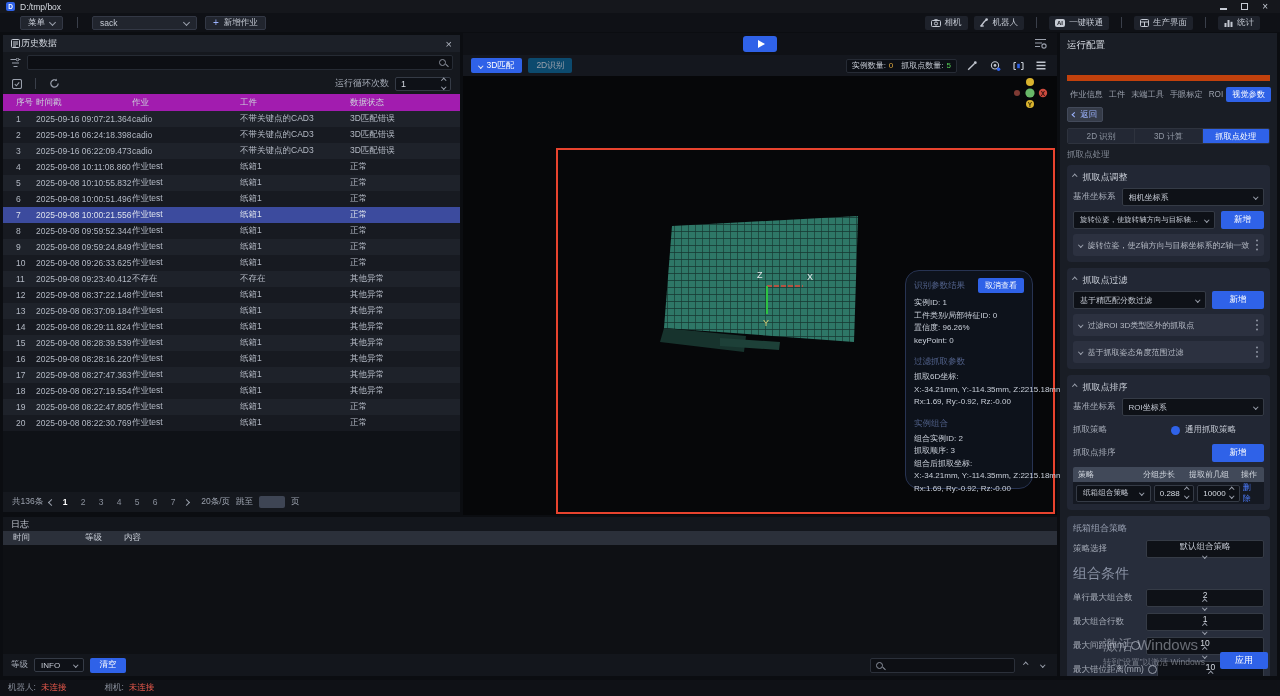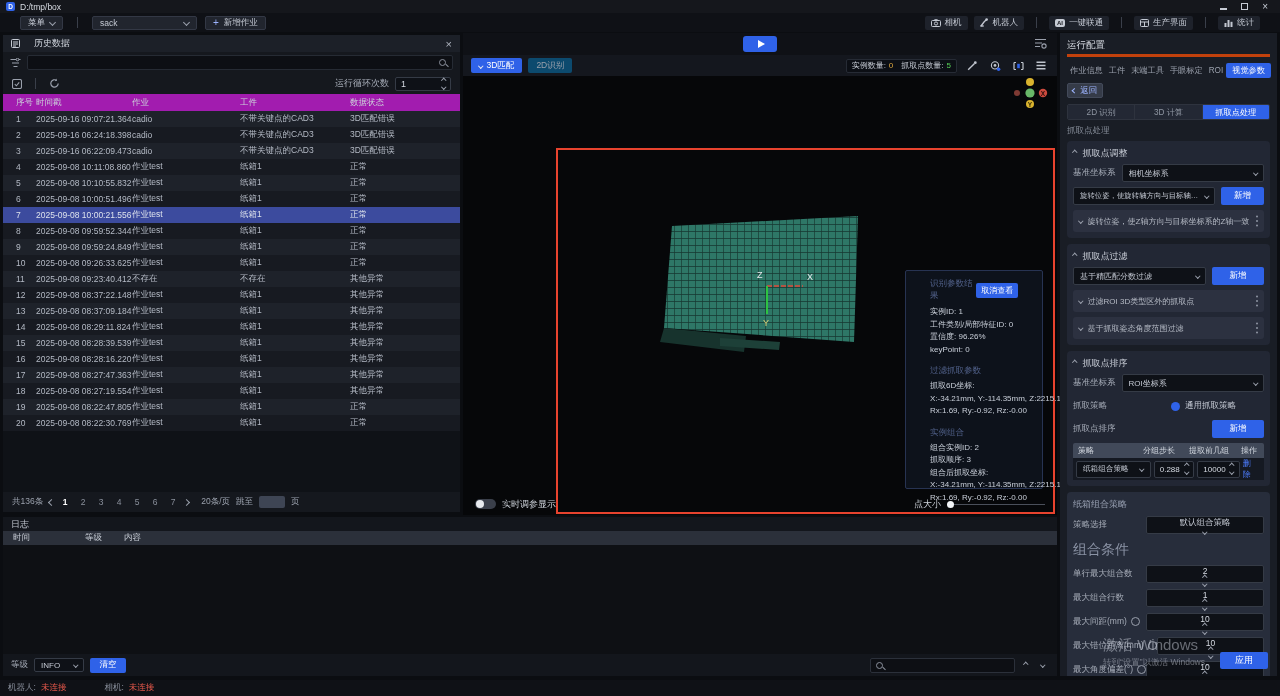--- a/index.html
+++ b/index.html
@@ -36,21 +36,21 @@
   
   .menubar{left:0;top:13px;width:1280px;height:19px;background:#0f1116;display:flex;align-items:center;padding:0 20px;gap:8px;}
   .mb-btn{height:14px;background:#21252e;border:1px solid #333845;border-radius:2px;display:inline-flex;align-items:center;padding:0 7px;gap:5px;color:#c3c8d2;font-size:8.5px;}
   .mb-sel{width:105px;height:14px;}
   .mb-right{margin-left:auto;display:flex;align-items:center;gap:6px;}
   .mb-tool{height:14px;background:#1e222b;border-radius:2px;display:inline-flex;align-items:center;padding:0 6px;gap:4px;color:#c3c8d2;font-size:8.5px;}
   .ai-badge{background:#c6cbd4;color:#14161c;border-radius:2px;font-size:6px;font-weight:bold;padding:0 2px;height:8px;display:inline-flex;align-items:center;}
   svg.mi{display:block;}
   
   .left-panel{left:3px;top:35px;width:457px;height:477px;background:#15181e;display:flex;flex-direction:column;}
-  .lp-head{height:17px;background:#1c2028;display:flex;align-items:center;padding:0 8px;gap:14px;color:#d5dae2;}
+  .lp-head{height:17px;background:#1c2028;display:flex;align-items:center;padding:0 8px;gap:1px;color:#d5dae2;}
   .lp-close{margin-left:auto;color:#aeb4bf;font-size:11px;cursor:pointer;}
   .lp-search{height:21px;display:flex;align-items:center;padding:0 7px;gap:6px;}
   .lp-search .inp{flex:1;height:15px;background:#0d0f14;border:1px solid #262b34;border-radius:2px;display:flex;align-items:center;padding:0 6px;}
   .lp-search input{flex:1;background:transparent;border:none;outline:none;color:#c6cbd4;font-size:8.5px;font-family:inherit;}
   .lp-tools{height:21px;display:flex;align-items:center;padding:0 9px;gap:7px;color:#9aa0ac;}
   .lp-tools .loop{margin-left:auto;display:flex;align-items:center;gap:6px;color:#a7adb8;}
   .loop-in{width:56px;height:14px;justify-content:space-between;}
   .htable{flex:0 0 auto;}
   .hhead{display:flex;height:17px;background:#a21caf;align-items:center;color:#ccd1da;font-size:8.5px;}
   .hrow{display:flex;height:16px;align-items:center;color:#b4bac5;font-size:8.5px;background:#1e222a;}
@@ -77,36 +77,36 @@
   .vtab{height:15px;border-radius:2px;display:inline-flex;align-items:center;padding:0 8px;gap:4px;font-size:8.5px;background:#0c4a6e;color:#9aa0ab;}
   .vtab.active{background:#2f62e8;color:#fff;}
   .c-tabs-right{margin-left:auto;display:flex;align-items:center;gap:7px;}
   .stats-box{height:14px;background:#0c0f15;border:1px solid #262b35;border-radius:2px;display:flex;align-items:center;padding:0 5px;gap:3px;font-size:8px;color:#c6cbd4;}
   .v-orange{color:#e0a93e;}
   .v-green{color:#57d057;}
   .c-iconbtn{width:16px;height:14px;display:inline-flex;align-items:center;justify-content:center;color:#c0c5ce;}
   .viewport{flex:1;position:relative;background:#060709;}
   .roi-rect{position:absolute;left:93px;top:72px;width:499px;height:366px;border:2px solid #e8432e;}
   .gizmo{position:absolute;right:9px;top:1px;}
-  .overlay{position:absolute;left:442px;top:194px;width:138px;height:219px;background:rgba(14,19,29,0.93);border:1px solid #273352;border-radius:2px;padding:7px 24px;font-size:8px;color:#c9cfd9;}
+  .overlay{position:absolute;left:442px;top:194px;width:128px;height:219px;background:rgba(14,19,29,0.93);border:1px solid #273352;border-radius:14px;padding:7px 8px;font-size:8px;color:#c9cfd9;}
   .ov-title-row{display:flex;align-items:center;justify-content:space-between;margin-bottom:4px;}
   .ov-sec{color:#51618a;font-size:8.5px;}
   .ov-line{line-height:12.5px;white-space:nowrap;}
   .ov-gap{margin-top:9px;margin-bottom:3px;}
   .ov-cancel{width:46px;height:15px;font-size:8px;}
   .vp-bottom{position:absolute;left:0;right:0;bottom:3px;height:16px;display:flex;align-items:center;padding:0 12px;}
   .toggle{width:21px;height:10px;background:#3a3f4a;border-radius:5px;position:relative;display:inline-block;}
   .toggle .knob{position:absolute;left:1px;top:1px;width:8px;height:8px;border-radius:50%;background:#e8eaee;}
   .vp-b-right{margin-left:auto;display:flex;align-items:center;gap:6px;}
   .slider{width:98px;height:10px;position:relative;display:inline-block;}
   .slider .track{position:absolute;left:0;right:0;top:4.5px;height:1.5px;background:#4a4f5a;}
   .slider .knob{position:absolute;left:0;top:1.5px;width:7px;height:7px;border-radius:50%;background:#f2f4f7;}
   
   .right-panel{left:1060px;top:33px;width:217px;height:643px;background:#191d25;padding:6px 7px;overflow:hidden;}
-  .rp-title{color:#d9dde4;font-size:9.5px;padding-bottom:2px;border-bottom:3px solid #c2410c;}
+  .rp-title{color:#d9dde4;font-size:9.5px;padding-bottom:23px;border-bottom:6px solid #c2410c;}
   .rp-tabs{display:flex;align-items:center;justify-content:space-between;margin-top:5px;height:16px;}
   .rtab{color:#9aa0ac;font-size:8.2px;padding:2px 3px;border-radius:2px;cursor:pointer;white-space:nowrap;}
   .rtab.active{background:#2f62e8;color:#fff;padding:2px 6px;}
   .back-btn{margin-top:5px;height:15px;width:36px;background:#353b48;border:1px solid #434a5a;border-radius:2px;display:inline-flex;align-items:center;justify-content:center;gap:4px;color:#9db4ff;font-size:8.5px;}
   .back-btn .chev{border-color:#9db4ff;}
   .seg{display:flex;margin-top:6px;height:16px;border:1px solid #2e333e;border-radius:2px;overflow:hidden;}
   .seg-cell{flex:1;display:flex;align-items:center;justify-content:center;background:#232834;color:#8f96a2;font-size:8.2px;border-right:1px solid #2e333e;cursor:pointer;}
   .seg-cell:last-child{border-right:none;}
   .seg-cell.active{background:#2f62e8;color:#fff;}
   .rp-sublabel{color:#868d99;font-size:8.5px;margin:5px 0 4px;}
@@ -541,33 +541,20 @@
       <div class="ov-sec ov-gap">实例组合</div>
       <div>
           <div class="ov-line">组合实例ID: 2</div>
           <div class="ov-line">抓取顺序: 3</div>
           <div class="ov-line">组合后抓取坐标:</div>
           <div class="ov-line">X:-34.21mm, Y:-114.35mm, Z:2215.18mm</div>
           <div class="ov-line">Rx:1.69, Ry:-0.92, Rz:-0.00</div>
         </div>
     </div>
 
-    <div class="vp-bottom">
-      <span class="toggle">
-          <span class="knob"></span>
-        </span>
-      <span style="margin-left:6px;color:#cfd4dc;">实时调参显示</span>
-      <span class="vp-b-right">
-        <span style="color:#cfd4dc;">点大小</span>
-        <span class="slider">
-            <span class="track"></span>
-            <span class="knob"></span>
-          </span>
-      </span>
-    </div>
   </div>
 </div>
 
 <div class="abs right-panel">
   <div class="rp-title">运行配置</div>
   <div class="rp-tabs">
       <span class="rtab">作业信息</span>
       <span class="rtab">工件</span>
       <span class="rtab">末端工具</span>
       <span class="rtab">手眼标定</span>

